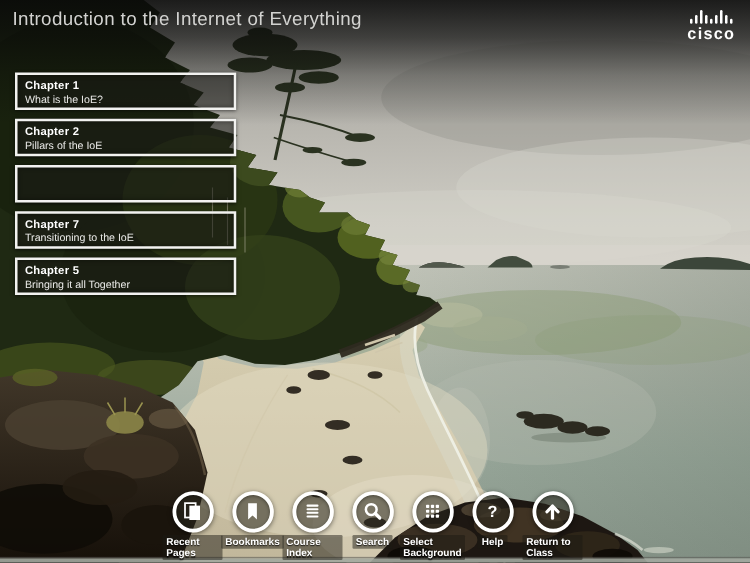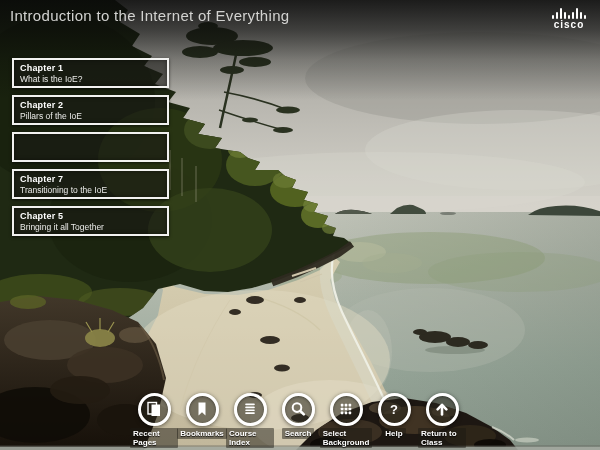--- a/index.html
+++ b/index.html
@@ -7,24 +7,24 @@
          font-family:"Liberation Sans",sans-serif;background:#9a9a94;}
   .scene{position:absolute;inset:0;}
   
   .header-shade{position:absolute;top:0;left:0;width:600px;height:100px;pointer-events:none;
     background:linear-gradient(180deg,rgba(8,8,8,.85) 0%,rgba(8,8,8,.62) 30%,rgba(8,8,8,.28) 60%,rgba(8,8,8,0) 100%);}
   .app-title{position:absolute;top:7px;left:10px;font-size:15px;color:#d2d2d0;
     letter-spacing:.3px;font-weight:400;}
   .cisco-logo{position:absolute;top:7px;right:11px;width:40px;text-align:center;color:#fff;}
   .cisco-bars{display:flex;align-items:flex-end;justify-content:center;gap:2px;height:12px;}
   .cisco-bars i{display:block;width:2px;background:#fff;border-radius:1px;}
-  .cisco-word{font-size:10px;font-weight:bold;letter-spacing:1px;line-height:1;margin-top:1px;}
+  .cisco-word{font-size:13px;font-weight:bold;letter-spacing:1px;line-height:1;margin-top:1px;}
   
   .chapters{position:absolute;top:58px;left:12px;width:153px;}
-  .chapter-box{box-sizing:border-box;width:157px;height:30px;margin-bottom:7px;
+  .chapter-box{box-sizing:border-box;width:177px;height:30px;margin-bottom:7px;
     border:2px solid #f2f2f0;background:rgba(25,25,22,.55);padding:3px 6px 0;
     box-shadow:0 1px 3px rgba(0,0,0,.65), inset 0 0 4px rgba(0,0,0,.45);cursor:pointer;}
   .chapter-title{font-size:9px;font-weight:bold;color:#fff;letter-spacing:.2px;line-height:11px;}
   .chapter-sub{font-size:8.5px;color:#ebebe9;line-height:10px;}
   
   .navbar{position:absolute;left:130px;bottom:2px;display:flex;}
   .nav-item{width:48px;display:flex;flex-direction:column;align-items:center;cursor:pointer;}
   .nav-circle{width:27px;height:27px;border:3px solid #fff;border-radius:50%;
     background:rgba(40,38,30,.55);display:flex;align-items:center;justify-content:center;
     box-shadow:0 1px 4px rgba(0,0,0,.55), inset 0 1px 3px rgba(0,0,0,.4);}

